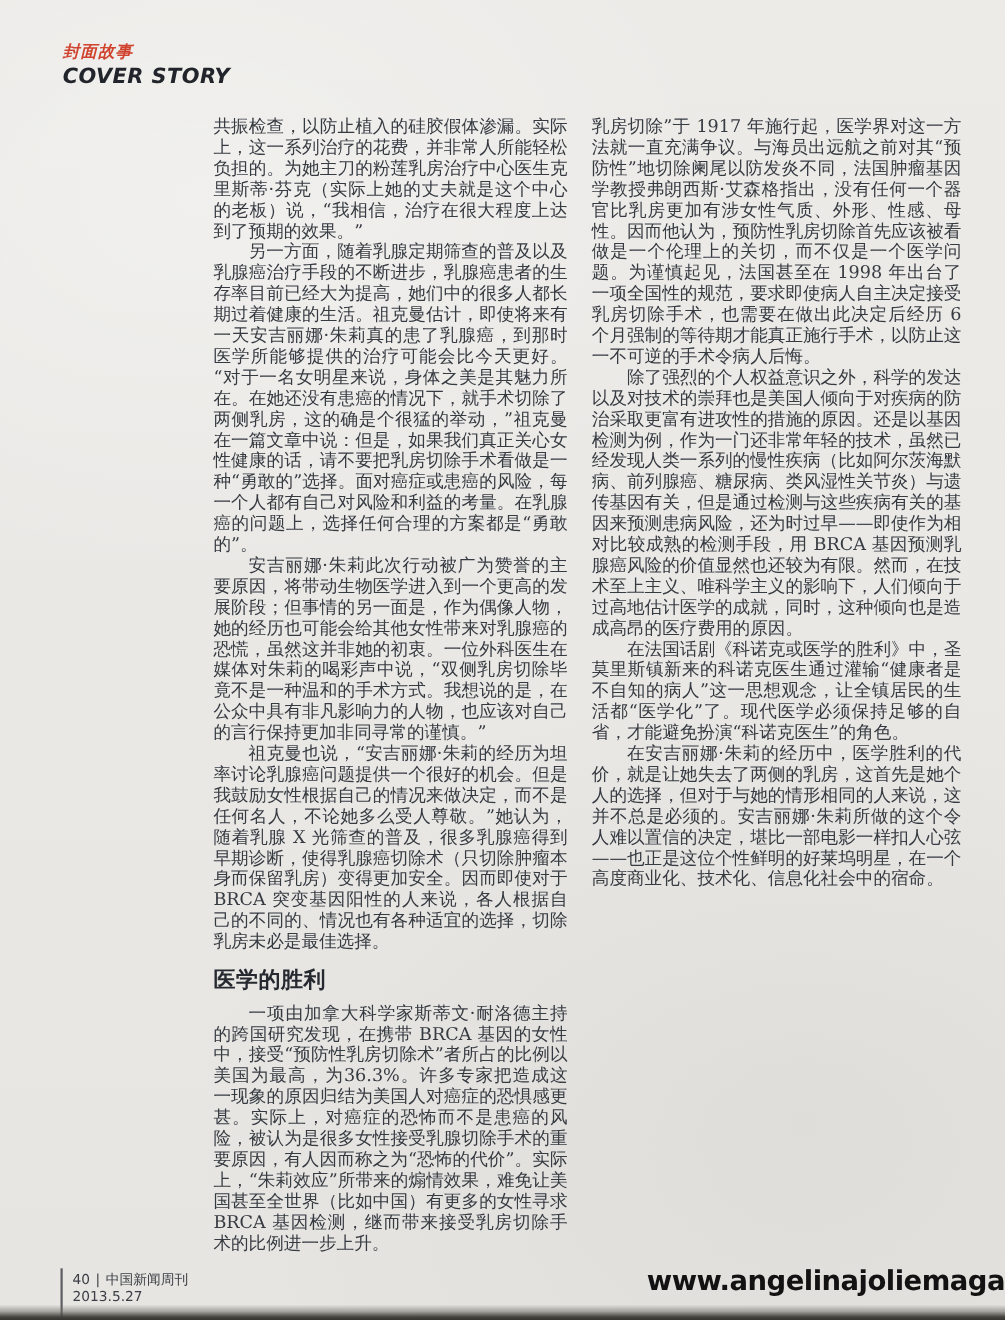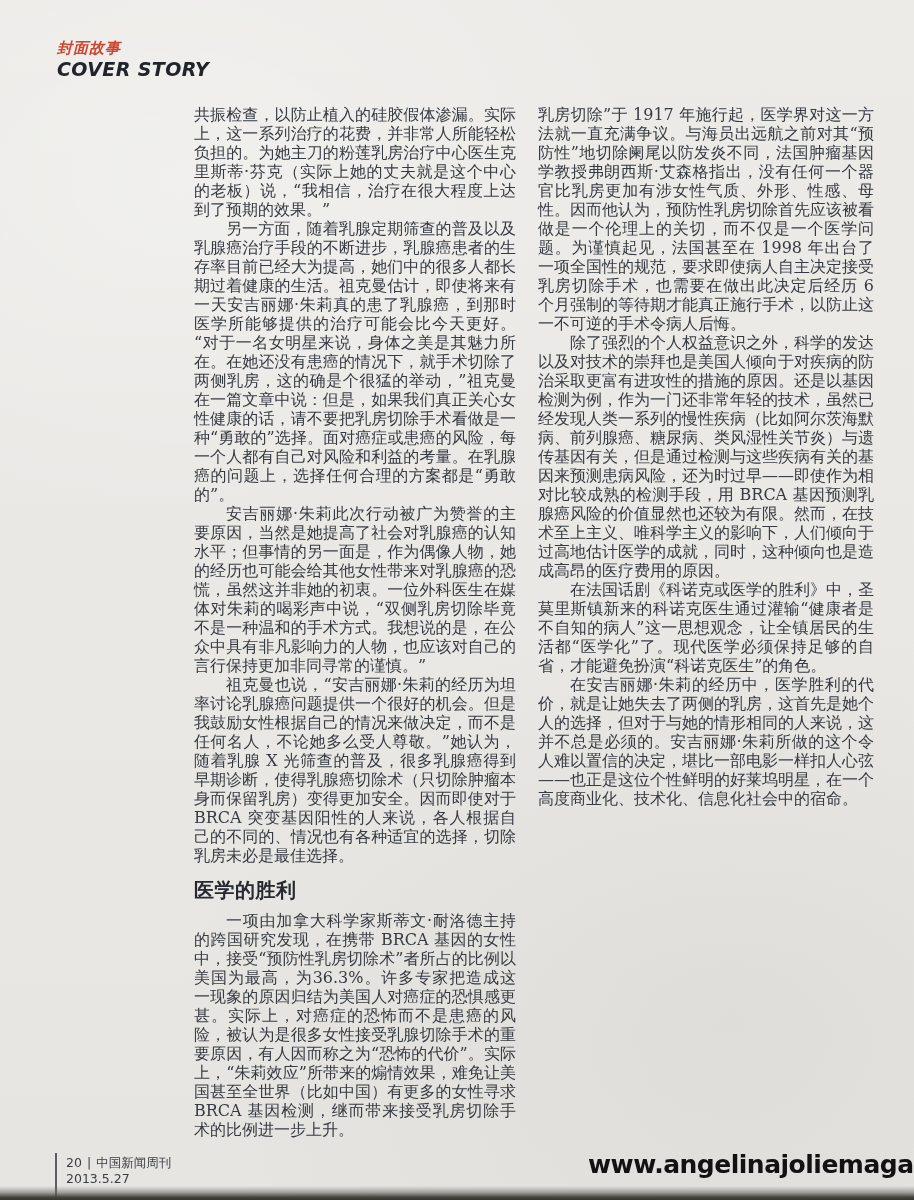--- a/index.html
+++ b/index.html
@@ -14,21 +14,21 @@
       radial-gradient(ellipse 700px 500px at 20% 15%, rgba(255,255,255,0.28), rgba(255,255,255,0) 70%),
       radial-gradient(ellipse 800px 600px at 80% 85%, rgba(120,118,112,0.08), rgba(0,0,0,0) 70%),
       linear-gradient(180deg,#ecebe8 0%, #e9e8e5 55%, #e6e5e2 100%);
   }
   .bottom-shadow{
     position:absolute;left:0;right:0;bottom:0;height:14px;
     background:linear-gradient(180deg, rgba(70,68,64,0) 0%, rgba(108,106,100,0.55) 45%, #45443f 80%, #34332f 100%);
   }
   .kicker{position:absolute;left:57px;top:40px;line-height:1.15;}
   .kicker-cn{
-    font-family:Liberation Serif, serif;
+    font-family:Liberation Mono, monospace;
     color:#d0432e;font-weight:bold;font-style:italic;
     font-size:15px;letter-spacing:1px;
   }
   .kicker-en{
     font-family:"DejaVu Sans", sans-serif;
     color:#21242a;font-style:italic;font-weight:600;
     font-size:19px;letter-spacing:0.4px;margin-top:2px;
   }
   .col{position:absolute;top:105px;}
   .col-left{left:194px;width:322px;}
@@ -66,36 +66,36 @@
 <div class="page">
 
   <div class="kicker">
     <div class="kicker-cn">封面故事</div>
     <div class="kicker-en">COVER STORY</div>
   </div>
 
   <div class="col col-left">
       <p>共振检查，以防止植入的硅胶假体渗漏。实际上，这一系列治疗的花费，并非常人所能轻松负担的。为她主刀的粉莲乳房治疗中心医生克里斯蒂·芬克（实际上她的丈夫就是这个中心的老板）说，“我相信，治疗在很大程度上达到了预期的效果。”</p>
       <p class="indent">另一方面，随着乳腺定期筛查的普及以及乳腺癌治疗手段的不断进步，乳腺癌患者的生存率目前已经大为提高，她们中的很多人都长期过着健康的生活。祖克曼估计，即使将来有一天安吉丽娜·朱莉真的患了乳腺癌，到那时医学所能够提供的治疗可能会比今天更好。“对于一名女明星来说，身体之美是其魅力所在。在她还没有患癌的情况下，就手术切除了两侧乳房，这的确是个很猛的举动，”祖克曼在一篇文章中说：但是，如果我们真正关心女性健康的话，请不要把乳房切除手术看做是一种“勇敢的”选择。面对癌症或患癌的风险，每一个人都有自己对风险和利益的考量。在乳腺癌的问题上，选择任何合理的方案都是“勇敢的”。</p>
-      <p class="indent">安吉丽娜·朱莉此次行动被广为赞誉的主要原因，当然是她提高了社会对乳腺癌的认知水平；但事情的另一面是，作为偶像人物，她的经历也可能会给其他女性带来对乳腺癌的恐慌，虽然这并非她的初衷。一位外科医生在媒体对朱莉的喝彩声中说，“双侧乳房切除毕竟不是一种温和的手术方式。我想说的是，在公众中具有非凡影响力的人物，也应该对自己的言行保持更加非同寻常的谨慎。”</p>
+      <p class="indent">安吉丽娜·朱莉此次行动被广为赞誉的主要原因，将带动生物医学进入到一个更高的发展阶段；但事情的另一面是，作为偶像人物，她的经历也可能会给其他女性带来对乳腺癌的恐慌，虽然这并非她的初衷。一位外科医生在媒体对朱莉的喝彩声中说，“双侧乳房切除毕竟不是一种温和的手术方式。我想说的是，在公众中具有非凡影响力的人物，也应该对自己的言行保持更加非同寻常的谨慎。”</p>
       <p class="indent">祖克曼也说，“安吉丽娜·朱莉的经历为坦率讨论乳腺癌问题提供一个很好的机会。但是我鼓励女性根据自己的情况来做决定，而不是任何名人，不论她多么受人尊敬。”她认为，随着乳腺 X 光筛查的普及，很多乳腺癌得到早期诊断，使得乳腺癌切除术（只切除肿瘤本身而保留乳房）变得更加安全。因而即使对于 BRCA 突变基因阳性的人来说，各人根据自己的不同的、情况也有各种适宜的选择，切除乳房未必是最佳选择。</p>
       <h2>医学的胜利</h2>
       <p class="indent">一项由加拿大科学家斯蒂文·耐洛德主持的跨国研究发现，在携带 BRCA 基因的女性中，接受“预防性乳房切除术”者所占的比例以美国为最高，为36.3%。许多专家把造成这一现象的原因归结为美国人对癌症的恐惧感更甚。实际上，对癌症的恐怖而不是患癌的风险，被认为是很多女性接受乳腺切除手术的重要原因，有人因而称之为“恐怖的代价”。实际上，“朱莉效应”所带来的煽情效果，难免让美国甚至全世界（比如中国）有更多的女性寻求 BRCA 基因检测，继而带来接受乳房切除手术的比例进一步上升。</p>
     </div>
   <div class="col col-right">
       <p>乳房切除”于 1917 年施行起，医学界对这一方法就一直充满争议。与海员出远航之前对其“预防性”地切除阑尾以防发炎不同，法国肿瘤基因学教授弗朗西斯·艾森格指出，没有任何一个器官比乳房更加有涉女性气质、外形、性感、母性。因而他认为，预防性乳房切除首先应该被看做是一个伦理上的关切，而不仅是一个医学问题。为谨慎起见，法国甚至在 1998 年出台了一项全国性的规范，要求即使病人自主决定接受乳房切除手术，也需要在做出此决定后经历 6 个月强制的等待期才能真正施行手术，以防止这一不可逆的手术令病人后悔。</p>
       <p class="indent">除了强烈的个人权益意识之外，科学的发达以及对技术的崇拜也是美国人倾向于对疾病的防治采取更富有进攻性的措施的原因。还是以基因检测为例，作为一门还非常年轻的技术，虽然已经发现人类一系列的慢性疾病（比如阿尔茨海默病、前列腺癌、糖尿病、类风湿性关节炎）与遗传基因有关，但是通过检测与这些疾病有关的基因来预测患病风险，还为时过早——即使作为相对比较成熟的检测手段，用 BRCA 基因预测乳腺癌风险的价值显然也还较为有限。然而，在技术至上主义、唯科学主义的影响下，人们倾向于过高地估计医学的成就，同时，这种倾向也是造成高昂的医疗费用的原因。</p>
       <p class="indent">在法国话剧《科诺克或医学的胜利》中，圣莫里斯镇新来的科诺克医生通过灌输“健康者是不自知的病人”这一思想观念，让全镇居民的生活都“医学化”了。现代医学必须保持足够的自省，才能避免扮演“科诺克医生”的角色。</p>
       <p class="indent">在安吉丽娜·朱莉的经历中，医学胜利的代价，就是让她失去了两侧的乳房，这首先是她个人的选择，但对于与她的情形相同的人来说，这并不总是必须的。安吉丽娜·朱莉所做的这个令人难以置信的决定，堪比一部电影一样扣人心弦——也正是这位个性鲜明的好莱坞明星，在一个高度商业化、技术化、信息化社会中的宿命。</p>
     </div>
 
   <div class="footer">
     <div class="footer-rule"></div>
     <div class="footer-text">
-      <div><span>20</span><span class="footer-sep">|</span><span>中国新闻周刊</span></div>
+      <div><span>40</span><span class="footer-sep">|</span><span>中国新闻周刊</span></div>
       <div>2013.5.27</div>
     </div>
   </div>
 
   <div class="watermark">www.angelinajoliemagazines.com</div>
 
   <div class="bottom-shadow"></div>
 </div>
 
 </body></html>

